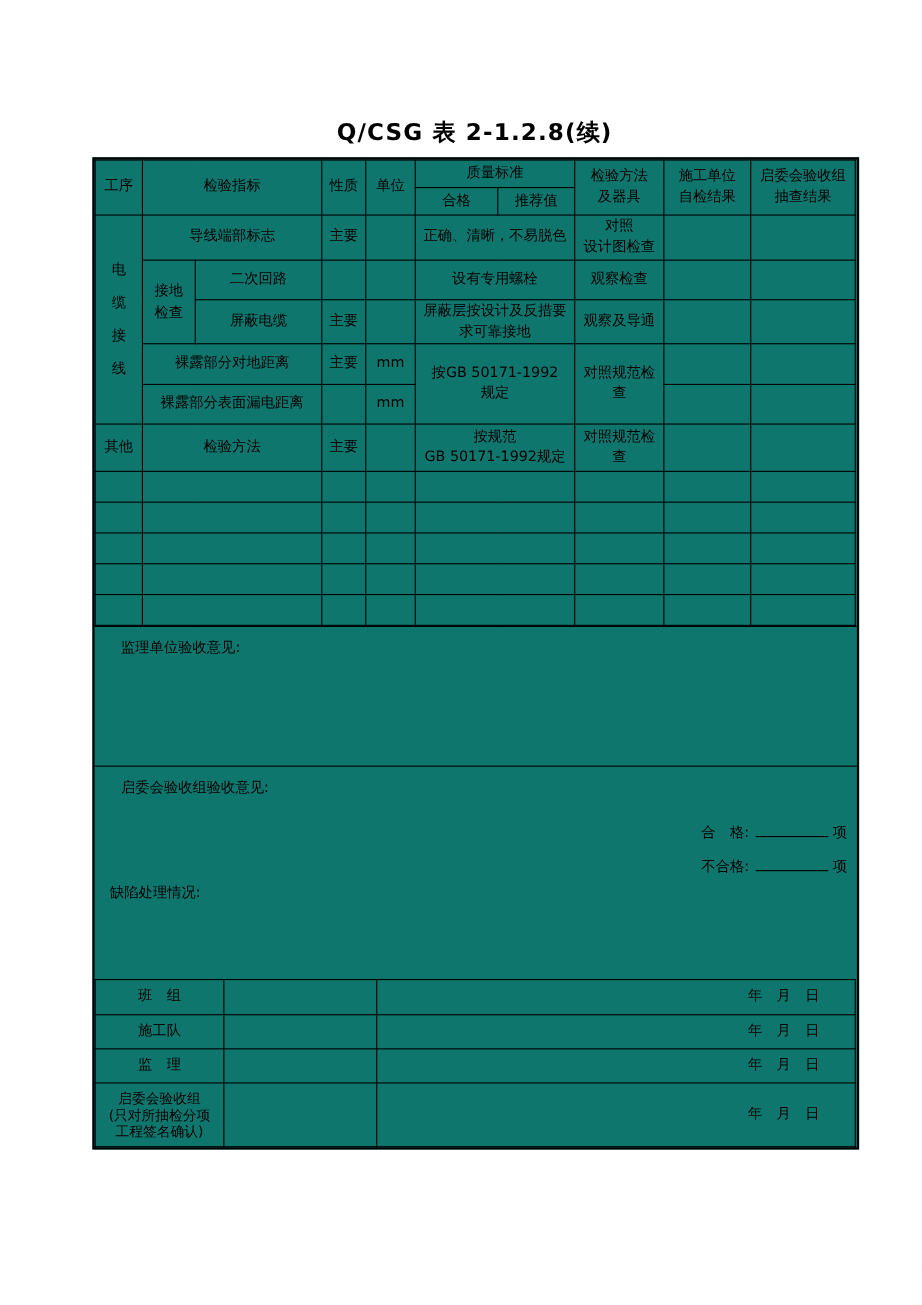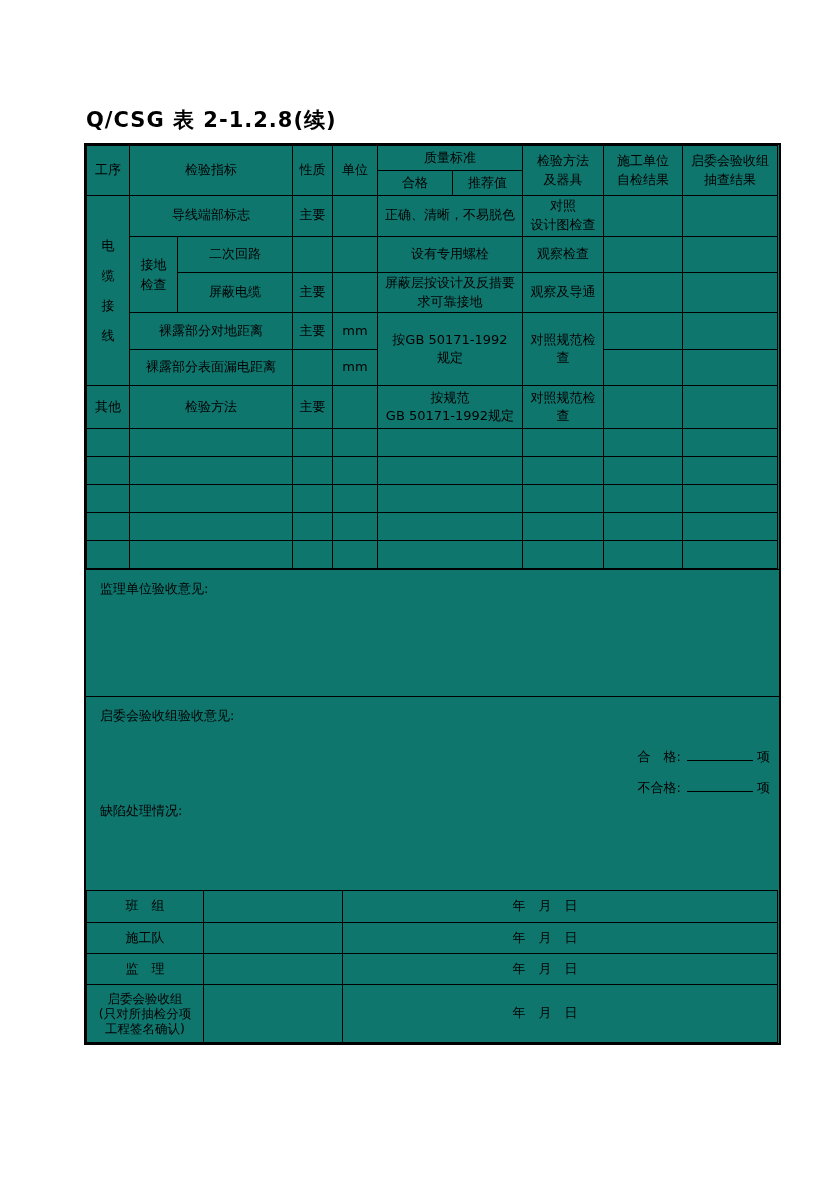--- a/index.html
+++ b/index.html
@@ -1,40 +1,40 @@
 <!DOCTYPE html>
 <html><head>
 <meta charset="utf-8">
 <style>
   html,body{margin:0;padding:0;background:#ffffff;}
   .page{position:relative;width:838px;height:1186px;background:#fff;
         font-family:"DejaVu Sans","Liberation Sans",sans-serif;color:#000;}
-  .doc-title{position:absolute;left:86px;top:106px;width:691px;text-align:left;
+  .doc-title{position:absolute;left:86px;top:106px;width:691px;text-align:center;
         font-size:21px;font-weight:bold;letter-spacing:1px;}
   .form{position:absolute;left:84px;top:143px;width:693px;border:2px solid #000;background:#0f766e;}
   table{border-collapse:collapse;table-layout:fixed;width:691px;}
   td{border:1px solid #000;text-align:center;vertical-align:middle;
      padding:1px 2px;font-size:13px;line-height:1.45;white-space:pre-line;
      overflow:hidden;box-sizing:border-box;}
   tr.h25{height:25px;} tr.h35{height:35px;} tr.h36{height:36px;} tr.h38{height:38px;}
   tr.h37{height:37px;} tr.h43{height:43px;} tr.h28{height:28px;} tr.h32{height:32px;}
   tr.h31{height:31px;} tr.h58{height:58px;}
   .vert{width:1.15em;margin:16px auto;word-break:break-all;line-height:2.3;}
   .two-line-col{width:2.2em;margin:14px auto;word-break:break-all;line-height:1.5;}
   .section{position:relative;border-top:1px solid #000;font-size:13px;}
   .sec-supervisor{height:126px;}
   .sec-committee{height:193px;}
-  .sec-label{position:absolute;left:14px;top:10px;}
+  .sec-label{position:absolute;left:24px;top:10px;}
   .qline{position:absolute;right:9px;white-space:nowrap;font-size:13px;}
   .q1{top:50px;} .q2{top:81px;}
   .blank-line{display:inline-block;width:66px;border-bottom:1px solid #000;height:13px;
       margin:0 4px 0 6px;vertical-align:baseline;}
   .defect-label{position:absolute;left:14px;top:105px;text-align:center;}
   .sign-table td{white-space:pre-line;}
-  .sign-date{padding-right:32px;}
+  .sign-date{text-align:right;padding-right:32px;}
   .sign-unit-multi{font-size:12.5px;line-height:1.2;}
 </style>
 </head>
 <body>
 
 <div class="page">
 
   <div class="doc-title">Q/CSG 表 2-1.2.8(续)</div>
 
   <div class="form">

